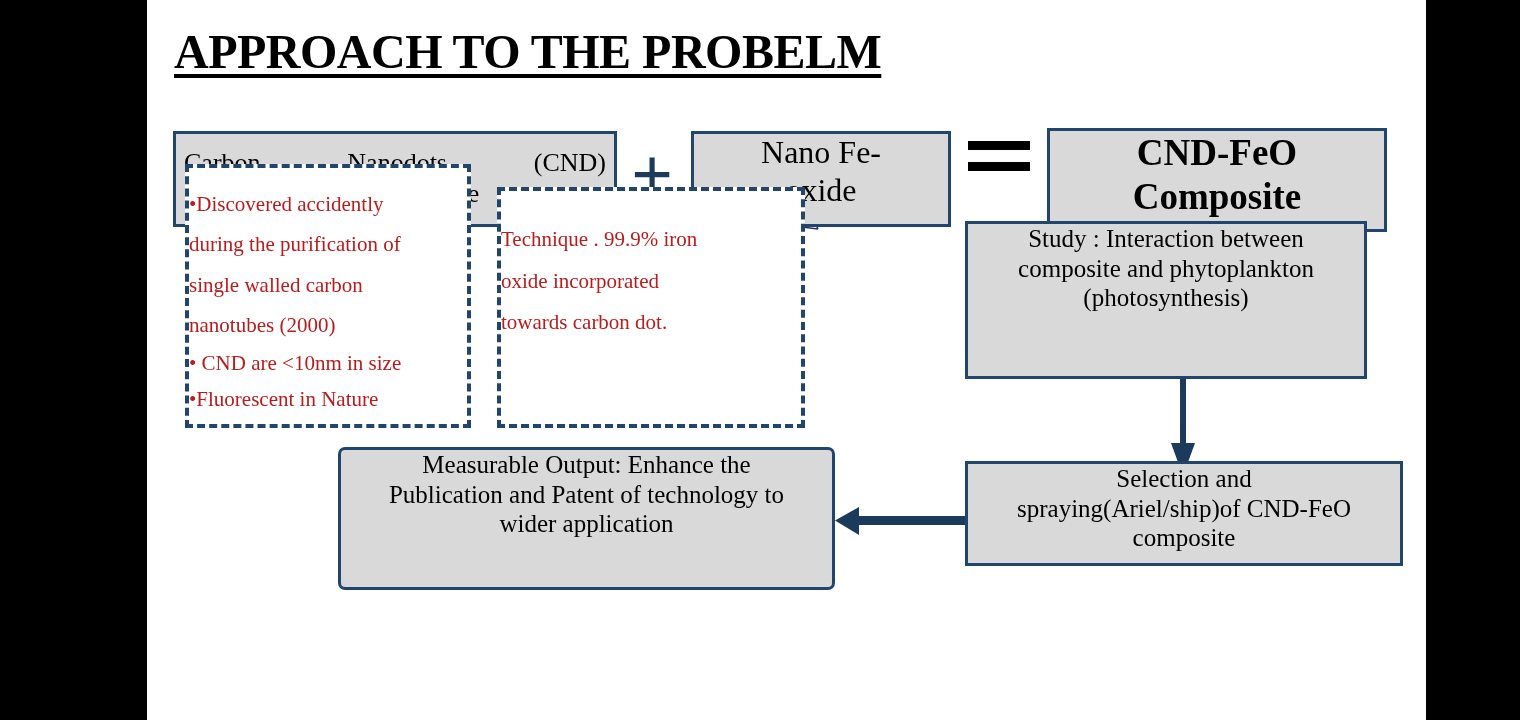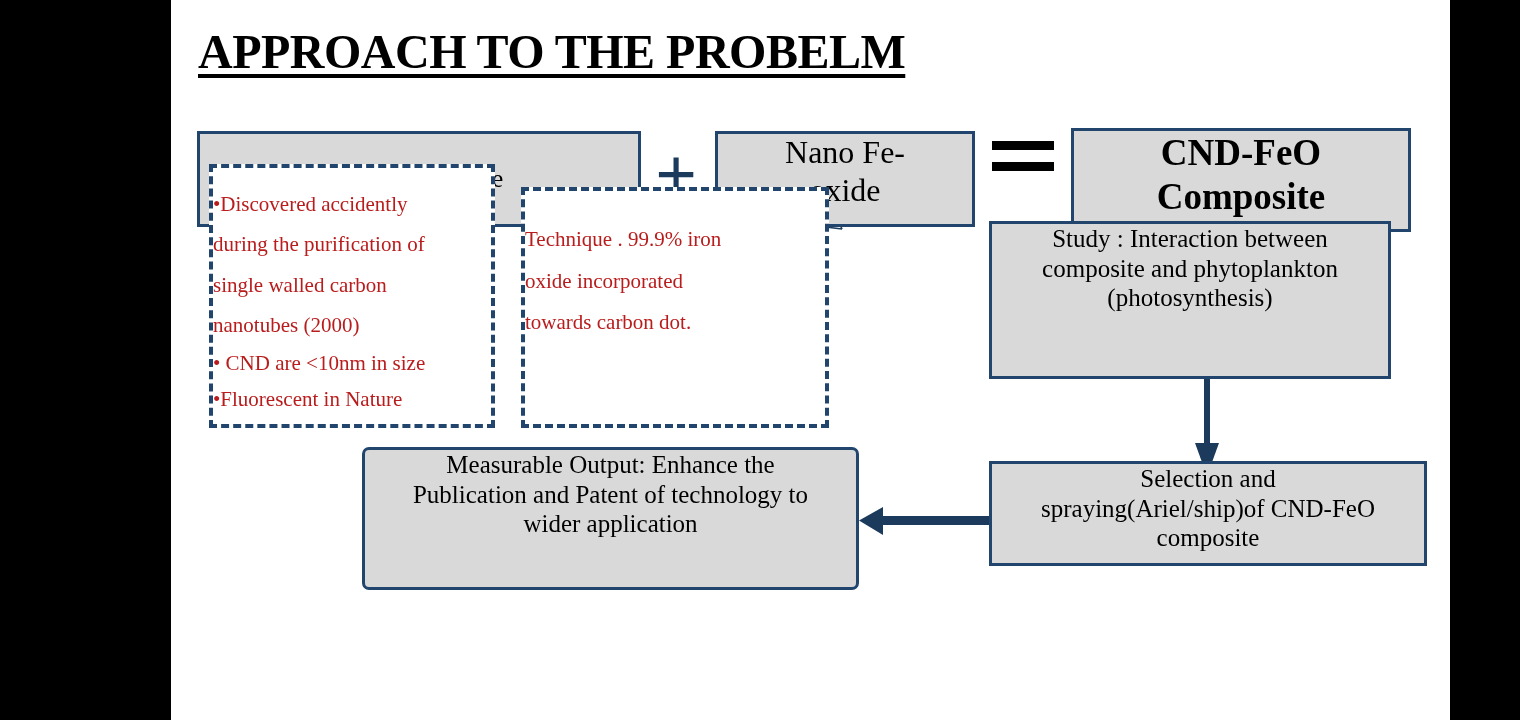--- a/index.html
+++ b/index.html
@@ -14,21 +14,20 @@
     font-family: "Liberation Serif", "DejaVu Serif", serif;
   }
   .slide {
     position: absolute;
     left: 147px;
     top: 0;
     width: 1279px;
     height: 720px;
     background: #ffffff;
     overflow: hidden;
-    margin-left: 24px;
   }
 
   
   .title {
     position: absolute;
     left: 27px;
     top: 24px;
     font-size: 48px;
     font-weight: bold;
     color: #000000;
@@ -183,20 +182,21 @@
       <path d="M 1024 443 L 1048 443 L 1036 476 Z"></path>
     </g>
 
     <g fill="#1b3a5c">
       <rect x="707" y="516" width="112" height="9"></rect>
       <path d="M 712 507 L 712 535 L 688 520.5 Z"></path>
     </g>
   </svg>
 
   <div class="box" id="box-cnd">
+    <span class="justified">Carbon        Nanodots        (CND)</span>
     <span class="lastline">synthesized from Fish waste</span>
   </div>
 
   <div class="op" id="op-plus">+</div>
 
   <div class="box" id="box-nano">
     <span>Nano Fe-</span>
     <span>oxide</span>
   </div>
 

